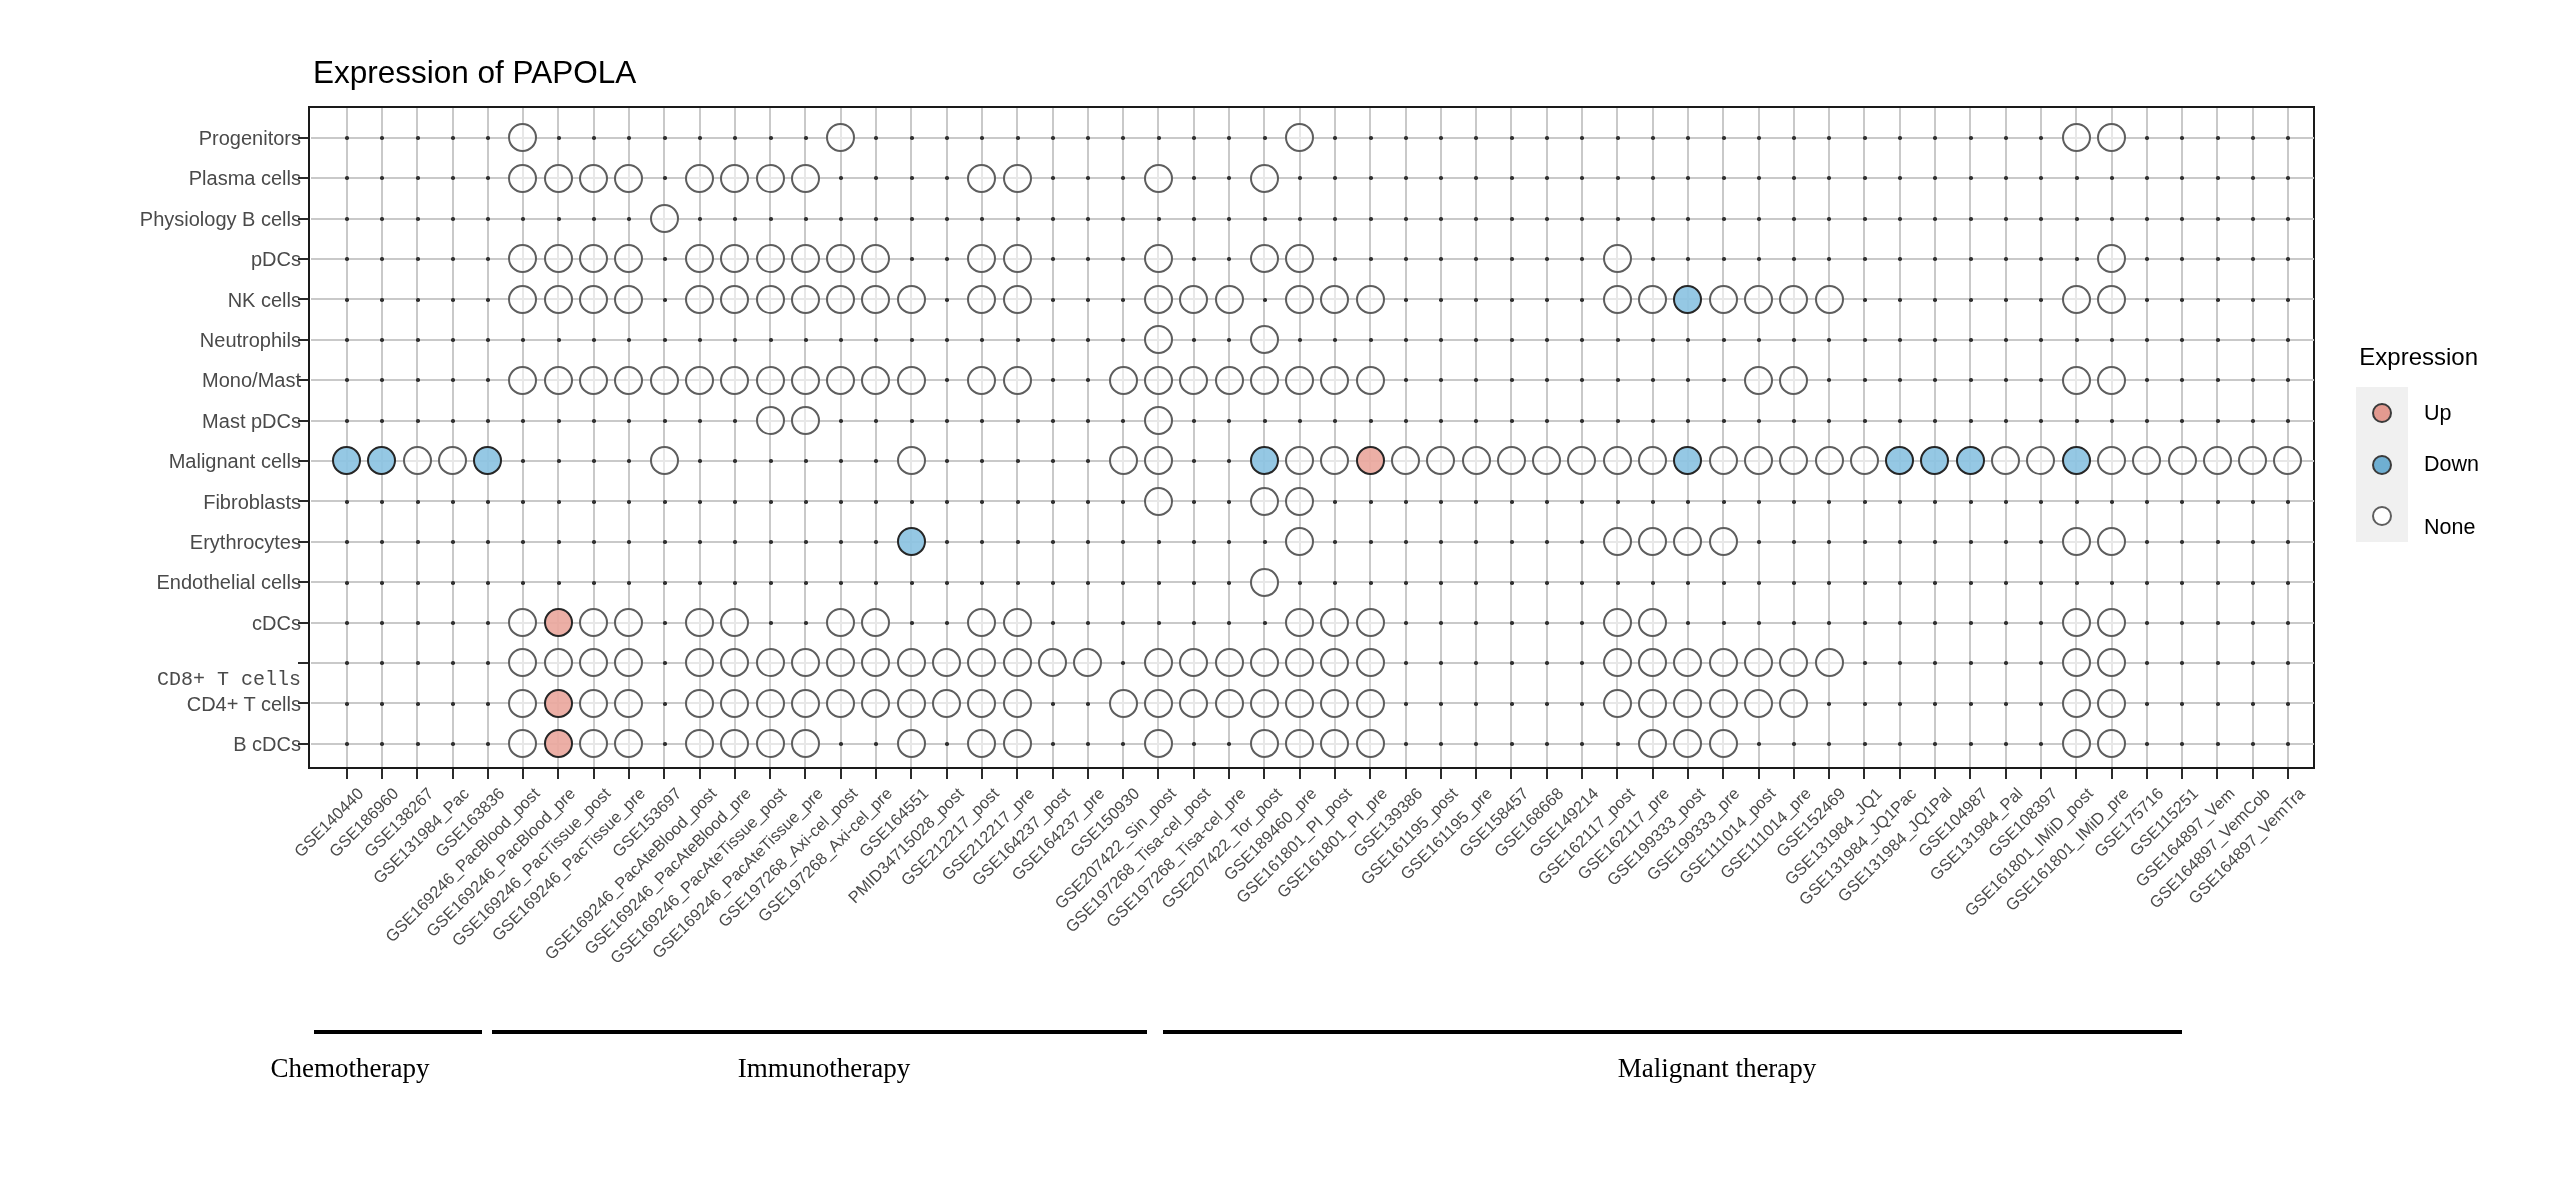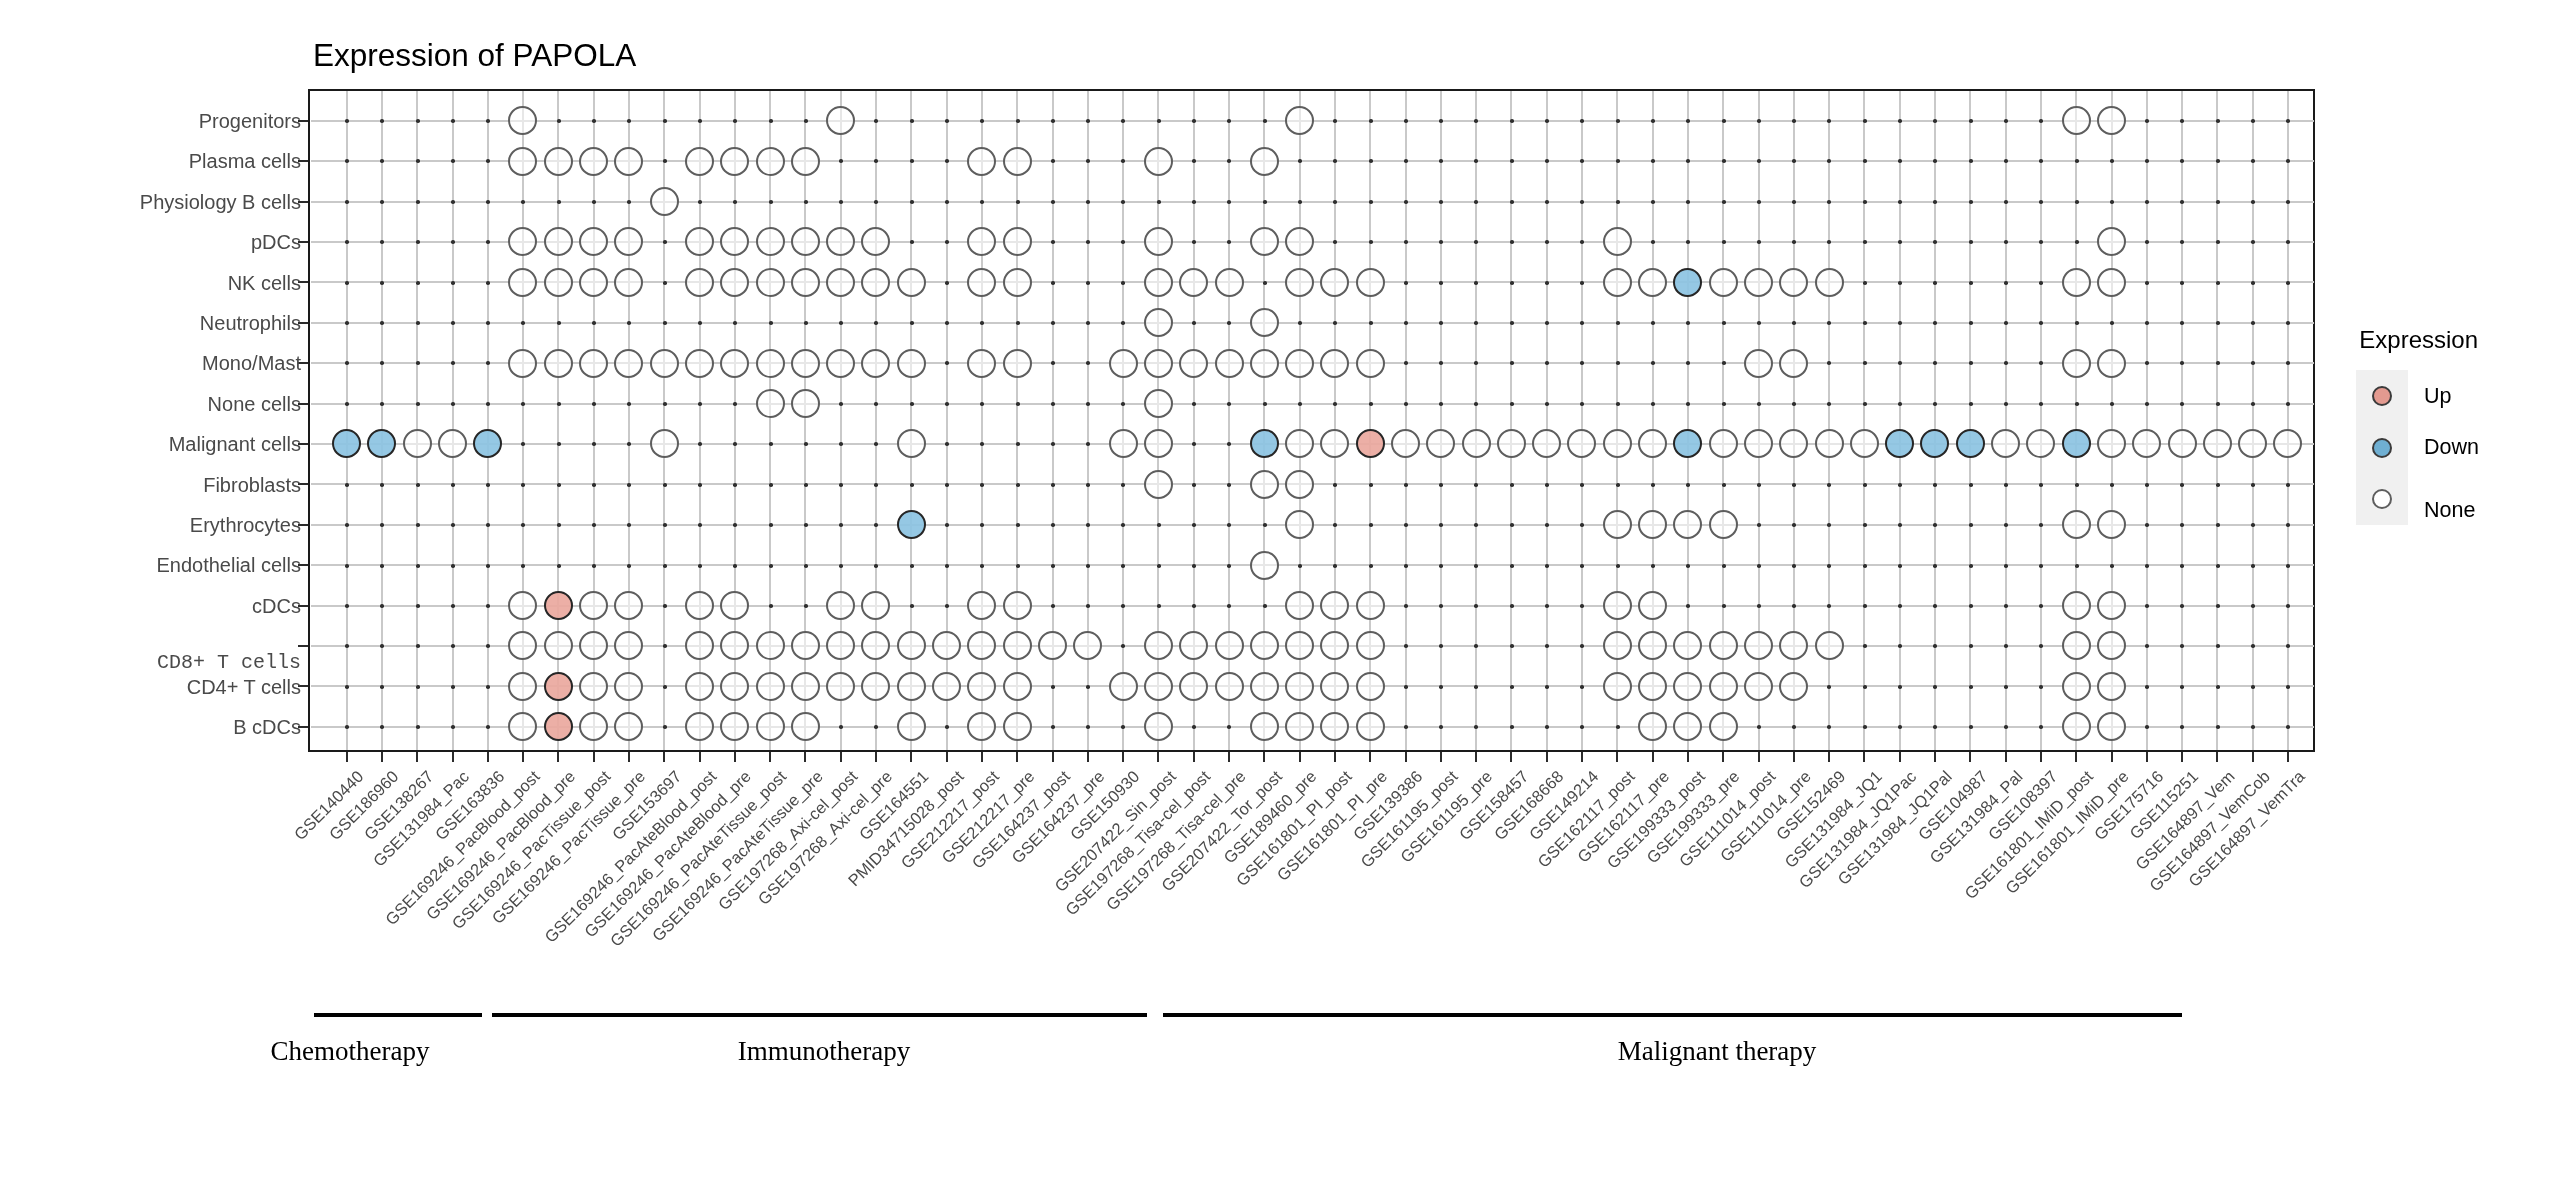--- a/index.html
+++ b/index.html
@@ -1,17 +1,17 @@
 <!DOCTYPE html>
 <html style="font-size:11.4px"><head>
 <meta charset="utf-8">
 <style>
   html,body{margin:0;padding:0;background:#ffffff;}
   #canvas{position:relative;width:2576px;height:1069px;background:#fff;overflow:hidden;
-          font-family:"Liberation Sans",sans-serif;}
+          font-family:"Liberation Sans",sans-serif;margin-top:17px;}
   #plot-title{position:absolute;left:313px;top:37px;font-size:31.5px;color:#000;}
   #plot-border{position:absolute;left:308px;top:89px;width:2007px;height:663px;
                border:2.1px solid #1a1a1a;box-sizing:border-box;}
   .gridline-v{position:absolute;width:2.1px;background:#c9c9c9;}
   .gridline-h{position:absolute;height:2.1px;background:#c9c9c9;}
   .xdot{position:absolute;width:3.6px;height:3.6px;border-radius:50%;background:#2f2f2f;}
   .tick-b{position:absolute;width:2.1px;height:10px;background:#2b2b2b;}
   .tick-l{position:absolute;width:10px;height:2.1px;background:#2b2b2b;}
   .circ{position:absolute;width:29px;height:29px;border-radius:50%;box-sizing:border-box;}
   .circ.none{background:rgba(255,255,255,0.55);border:2.1px solid #5e5e5e;}
@@ -1016,21 +1016,21 @@
       <div class="ylab" style="top:189px;">Physiology B cells</div>
       <div class="tick-l" style="left:298px;top:241px;"></div>
       <div class="ylab" style="top:229px;">pDCs</div>
       <div class="tick-l" style="left:298px;top:281px;"></div>
       <div class="ylab" style="top:270px;">NK cells</div>
       <div class="tick-l" style="left:298px;top:322px;"></div>
       <div class="ylab" style="top:310px;">Neutrophils</div>
       <div class="tick-l" style="left:298px;top:362px;"></div>
       <div class="ylab" style="top:350px;">Mono/Mast</div>
       <div class="tick-l" style="left:298px;top:403px;"></div>
-      <div class="ylab" style="top:391px;">None cells</div>
+      <div class="ylab" style="top:391px;">Mast pDCs</div>
       <div class="tick-l" style="left:298px;top:443px;"></div>
       <div class="ylab" style="top:431px;">Malignant cells</div>
       <div class="tick-l" style="left:298px;top:483px;"></div>
       <div class="ylab" style="top:472px;">Fibroblasts</div>
       <div class="tick-l" style="left:298px;top:524px;"></div>
       <div class="ylab" style="top:512px;">Erythrocytes</div>
       <div class="tick-l" style="left:298px;top:564px;"></div>
       <div class="ylab" style="top:552px;">Endothelial cells</div>
       <div class="tick-l" style="left:298px;top:605px;"></div>
       <div class="ylab" style="top:593px;">cDCs</div>

